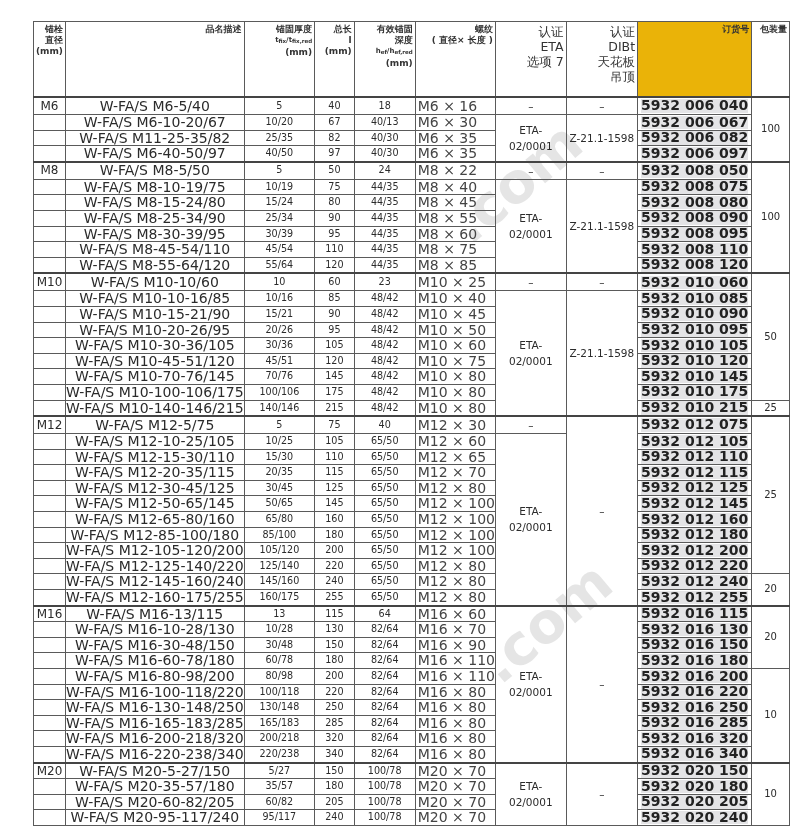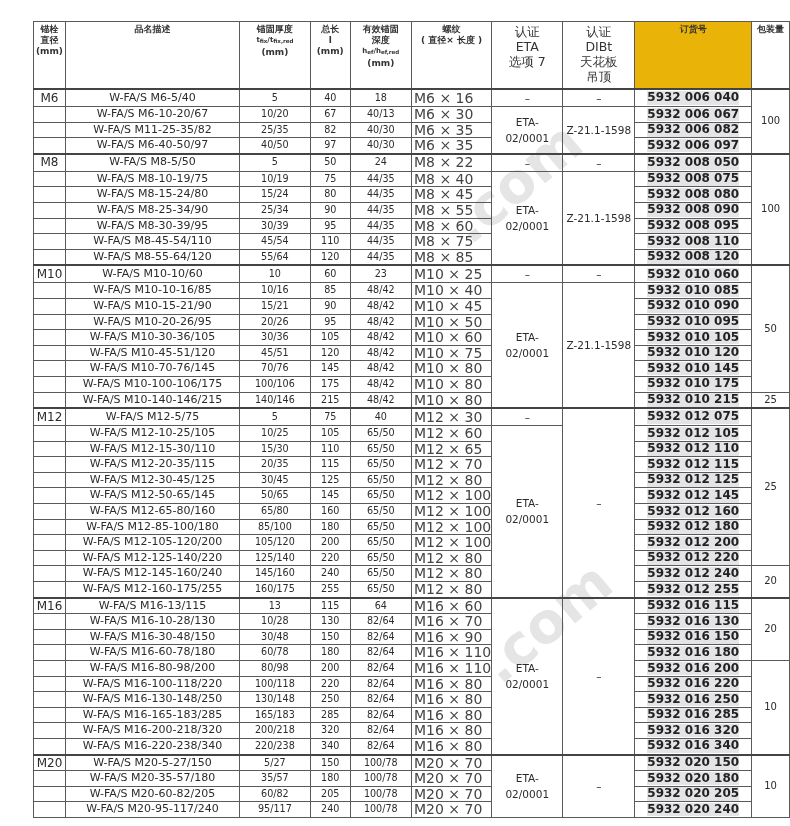--- a/index.html
+++ b/index.html
@@ -2,28 +2,28 @@
 <html><head>
 <meta charset="utf-8">
 <style>
   html, body { margin: 0; padding: 0; background: #ffffff; }
   body { width: 790px; height: 826px; position: relative; overflow: hidden;
          font-family: "DejaVu Sans", "Liberation Sans", sans-serif; color: #2b2b2b; }
   .wrap { position: absolute; left: 33px; top: 21px; }
   table { border-collapse: collapse; table-layout: fixed; border: 1.5px solid #4a4a4a; }
   td, th { border: 1px solid #5a5a5a; padding: 0; font-size: 9.6px; line-height: 14.6px; height: 14.6px;
            text-align: center; vertical-align: middle; white-space: nowrap; overflow: hidden; font-weight: normal; }
-  th { vertical-align: top; text-align: center; padding: 2px 2px 4px 2px; font-size: 9px; line-height: 11px;
+  th { vertical-align: top; text-align: right; padding: 2px 2px 12px 2px; font-size: 9px; line-height: 11px;
        font-weight: bold; color: #333; height: 60px; }
   th .big { font-size: 12.5px; line-height: 15px; font-weight: normal; }
   th.order-h { background: #eab308; }
   th .sub { font-size: 5.5px; vertical-align: -1px; }
-  td.desc { font-size: 11px; letter-spacing: 0; }
+  td.desc { font-size: 14px; letter-spacing: 0; }
   td.thread { text-align: left; padding-left: 2px; font-size: 14px; color: #444; }
-  td.order { font-weight: bold; font-size: 12px; color: #222; padding: 0 11px; }
+  td.order { font-weight: bold; font-size: 14px; color: #222; padding: 0 2px; }
   td.order span { display: block; background: #e4e4e6; margin: 0 1px; line-height: 13.6px; }
   td.cert { font-size: 10.5px; line-height: 16px; white-space: normal; }
   td.pkg { font-size: 10px; }
   td.dia { font-size: 12px; }
   tr.grp-start td { border-top: 2px solid #444; }
   .wm { position: absolute; color: rgba(180,180,180,0.35); font-size: 56px; font-weight: bold;
         transform: rotate(-40deg); pointer-events: none; white-space: nowrap; }
 </style>
 </head>
 <body>

